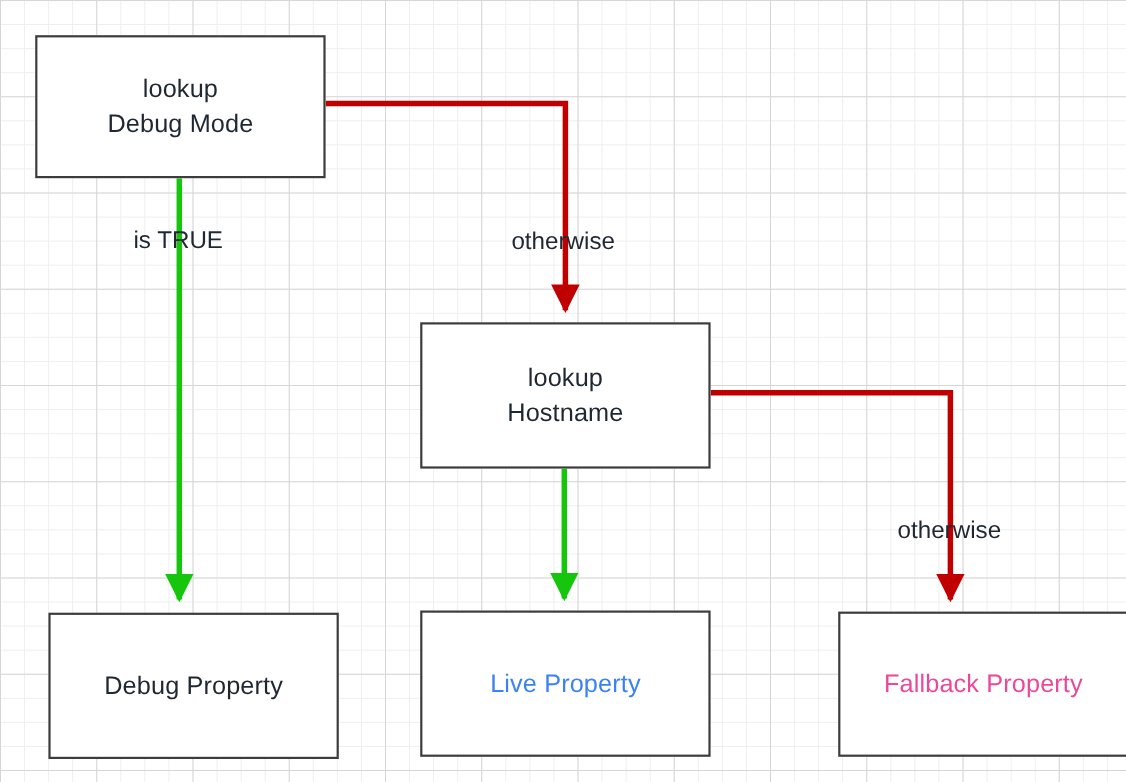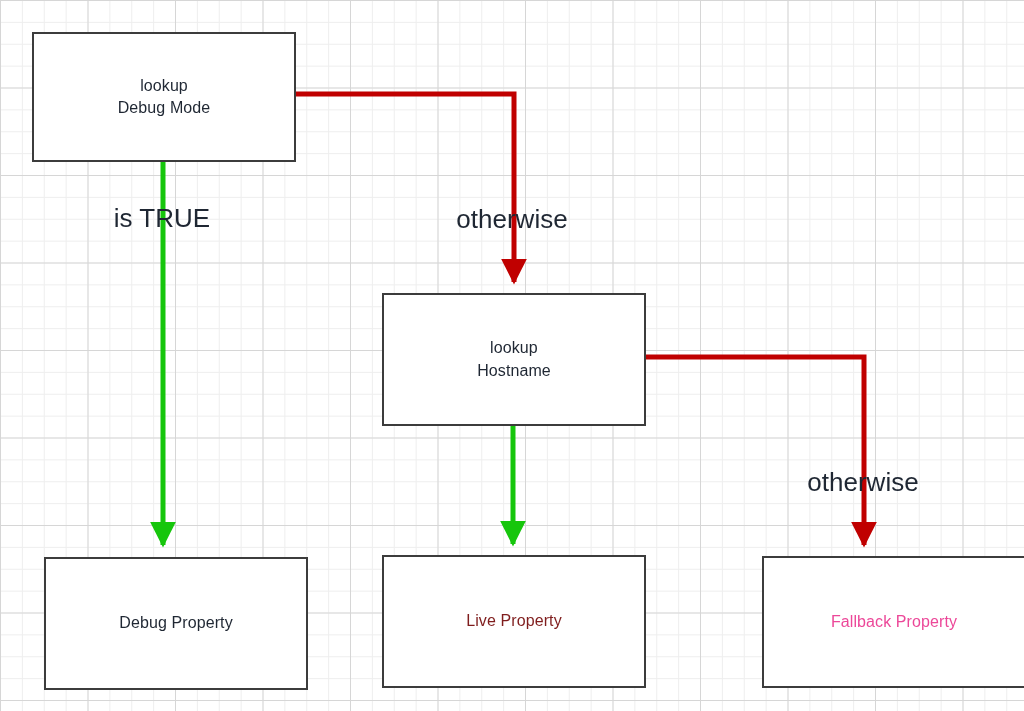--- a/index.html
+++ b/index.html
@@ -40,29 +40,29 @@
   .node {
     position: absolute;
     box-sizing: border-box;
     background: #ffffff;
     border: 2px solid #3c3c3c;
     display: flex;
     align-items: center;
     justify-content: center;
     text-align: center;
     color: #1f2733;
-    font-size: 16px;
+    font-size: 23px;
     line-height: 1.38;
     letter-spacing: 0.1px;
     white-space: pre-line;
   }
   .edge-label {
     position: absolute;
     color: #1f2733;
-    font-size: 26px;
+    font-size: 22px;
     line-height: 1;
     white-space: nowrap;
     transform: translate(-50%, -50%);
     background: transparent;
   }
 </style>
 </head>
 <body>
 
 <div id="canvas">
@@ -87,21 +87,21 @@
   </svg>
 
   <div class="node" style="left: 32px; top: 32px; width: 264px; height: 130px; border-color: rgb(60, 60, 60); background: rgb(255, 255, 255); color: rgb(31, 39, 51);">lookup
 Debug Mode</div>
 
   <div class="node" style="left: 382px; top: 293px; width: 264px; height: 133px; border-color: rgb(60, 60, 60); background: rgb(255, 255, 255); color: rgb(31, 39, 51);">lookup
 Hostname</div>
 
   <div class="node" style="left: 32px; top: 557px; width: 264px; height: 133px; border-color: rgb(60, 60, 60); background: rgb(255, 255, 255); color: rgb(31, 39, 51); margin-left: 12px;">Debug Property</div>
 
-  <div class="node" style="left: 382px; top: 555px; width: 264px; height: 133px; border-color: rgb(60, 60, 60); background: rgb(255, 255, 255); color: #7f1d1d;">Live Property</div>
+  <div class="node" style="left: 382px; top: 555px; width: 264px; height: 133px; border-color: rgb(60, 60, 60); background: rgb(255, 255, 255); color: #3b82f6;">Live Property</div>
 
   <div class="node" style="left: 733px; top: 556px; width: 264px; height: 132px; border-color: rgb(60, 60, 60); background: rgb(255, 255, 255); color: #ec4899; margin-left: 29px;">Fallback Property</div>
 
   <div class="edge-label" style="left: 162px; top: 218px; color: rgb(31, 39, 51);">is TRUE</div>
 
   <div class="edge-label" style="left: 512px; top: 219px; color: rgb(31, 39, 51);">otherwise</div>
 
 
   <div class="edge-label" style="left: 863px; top: 482px; color: rgb(31, 39, 51);">otherwise</div>
 

